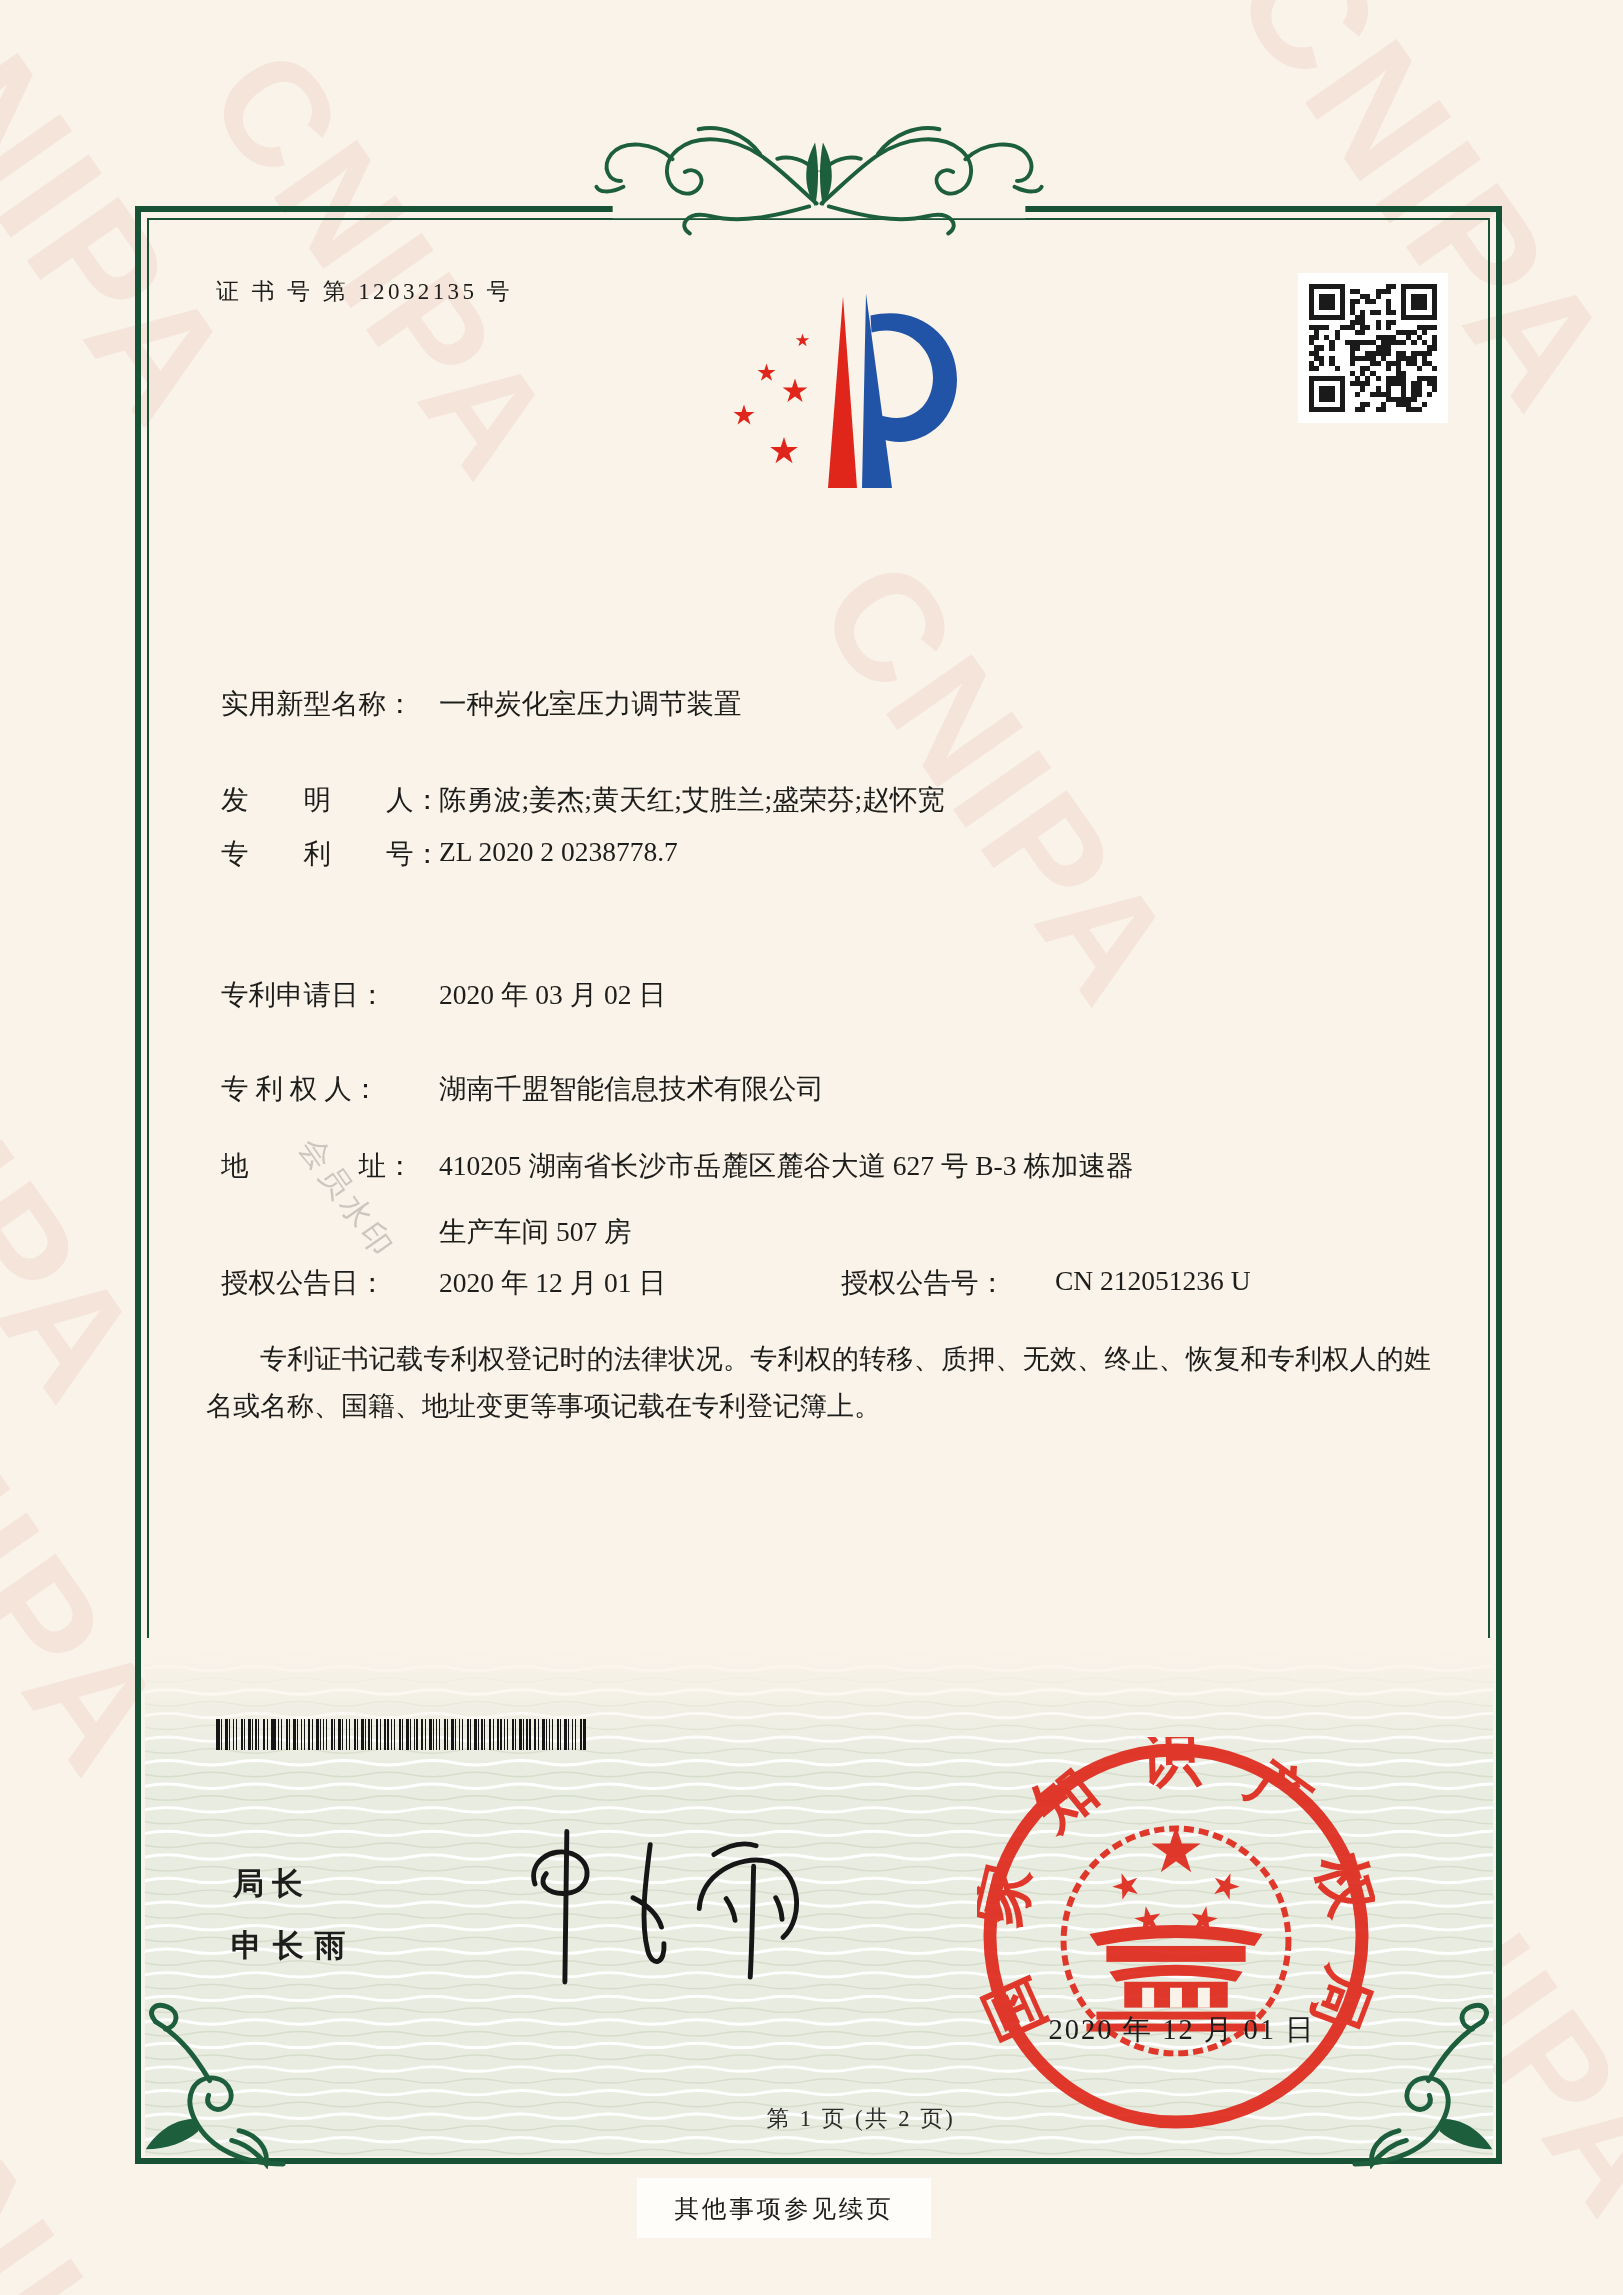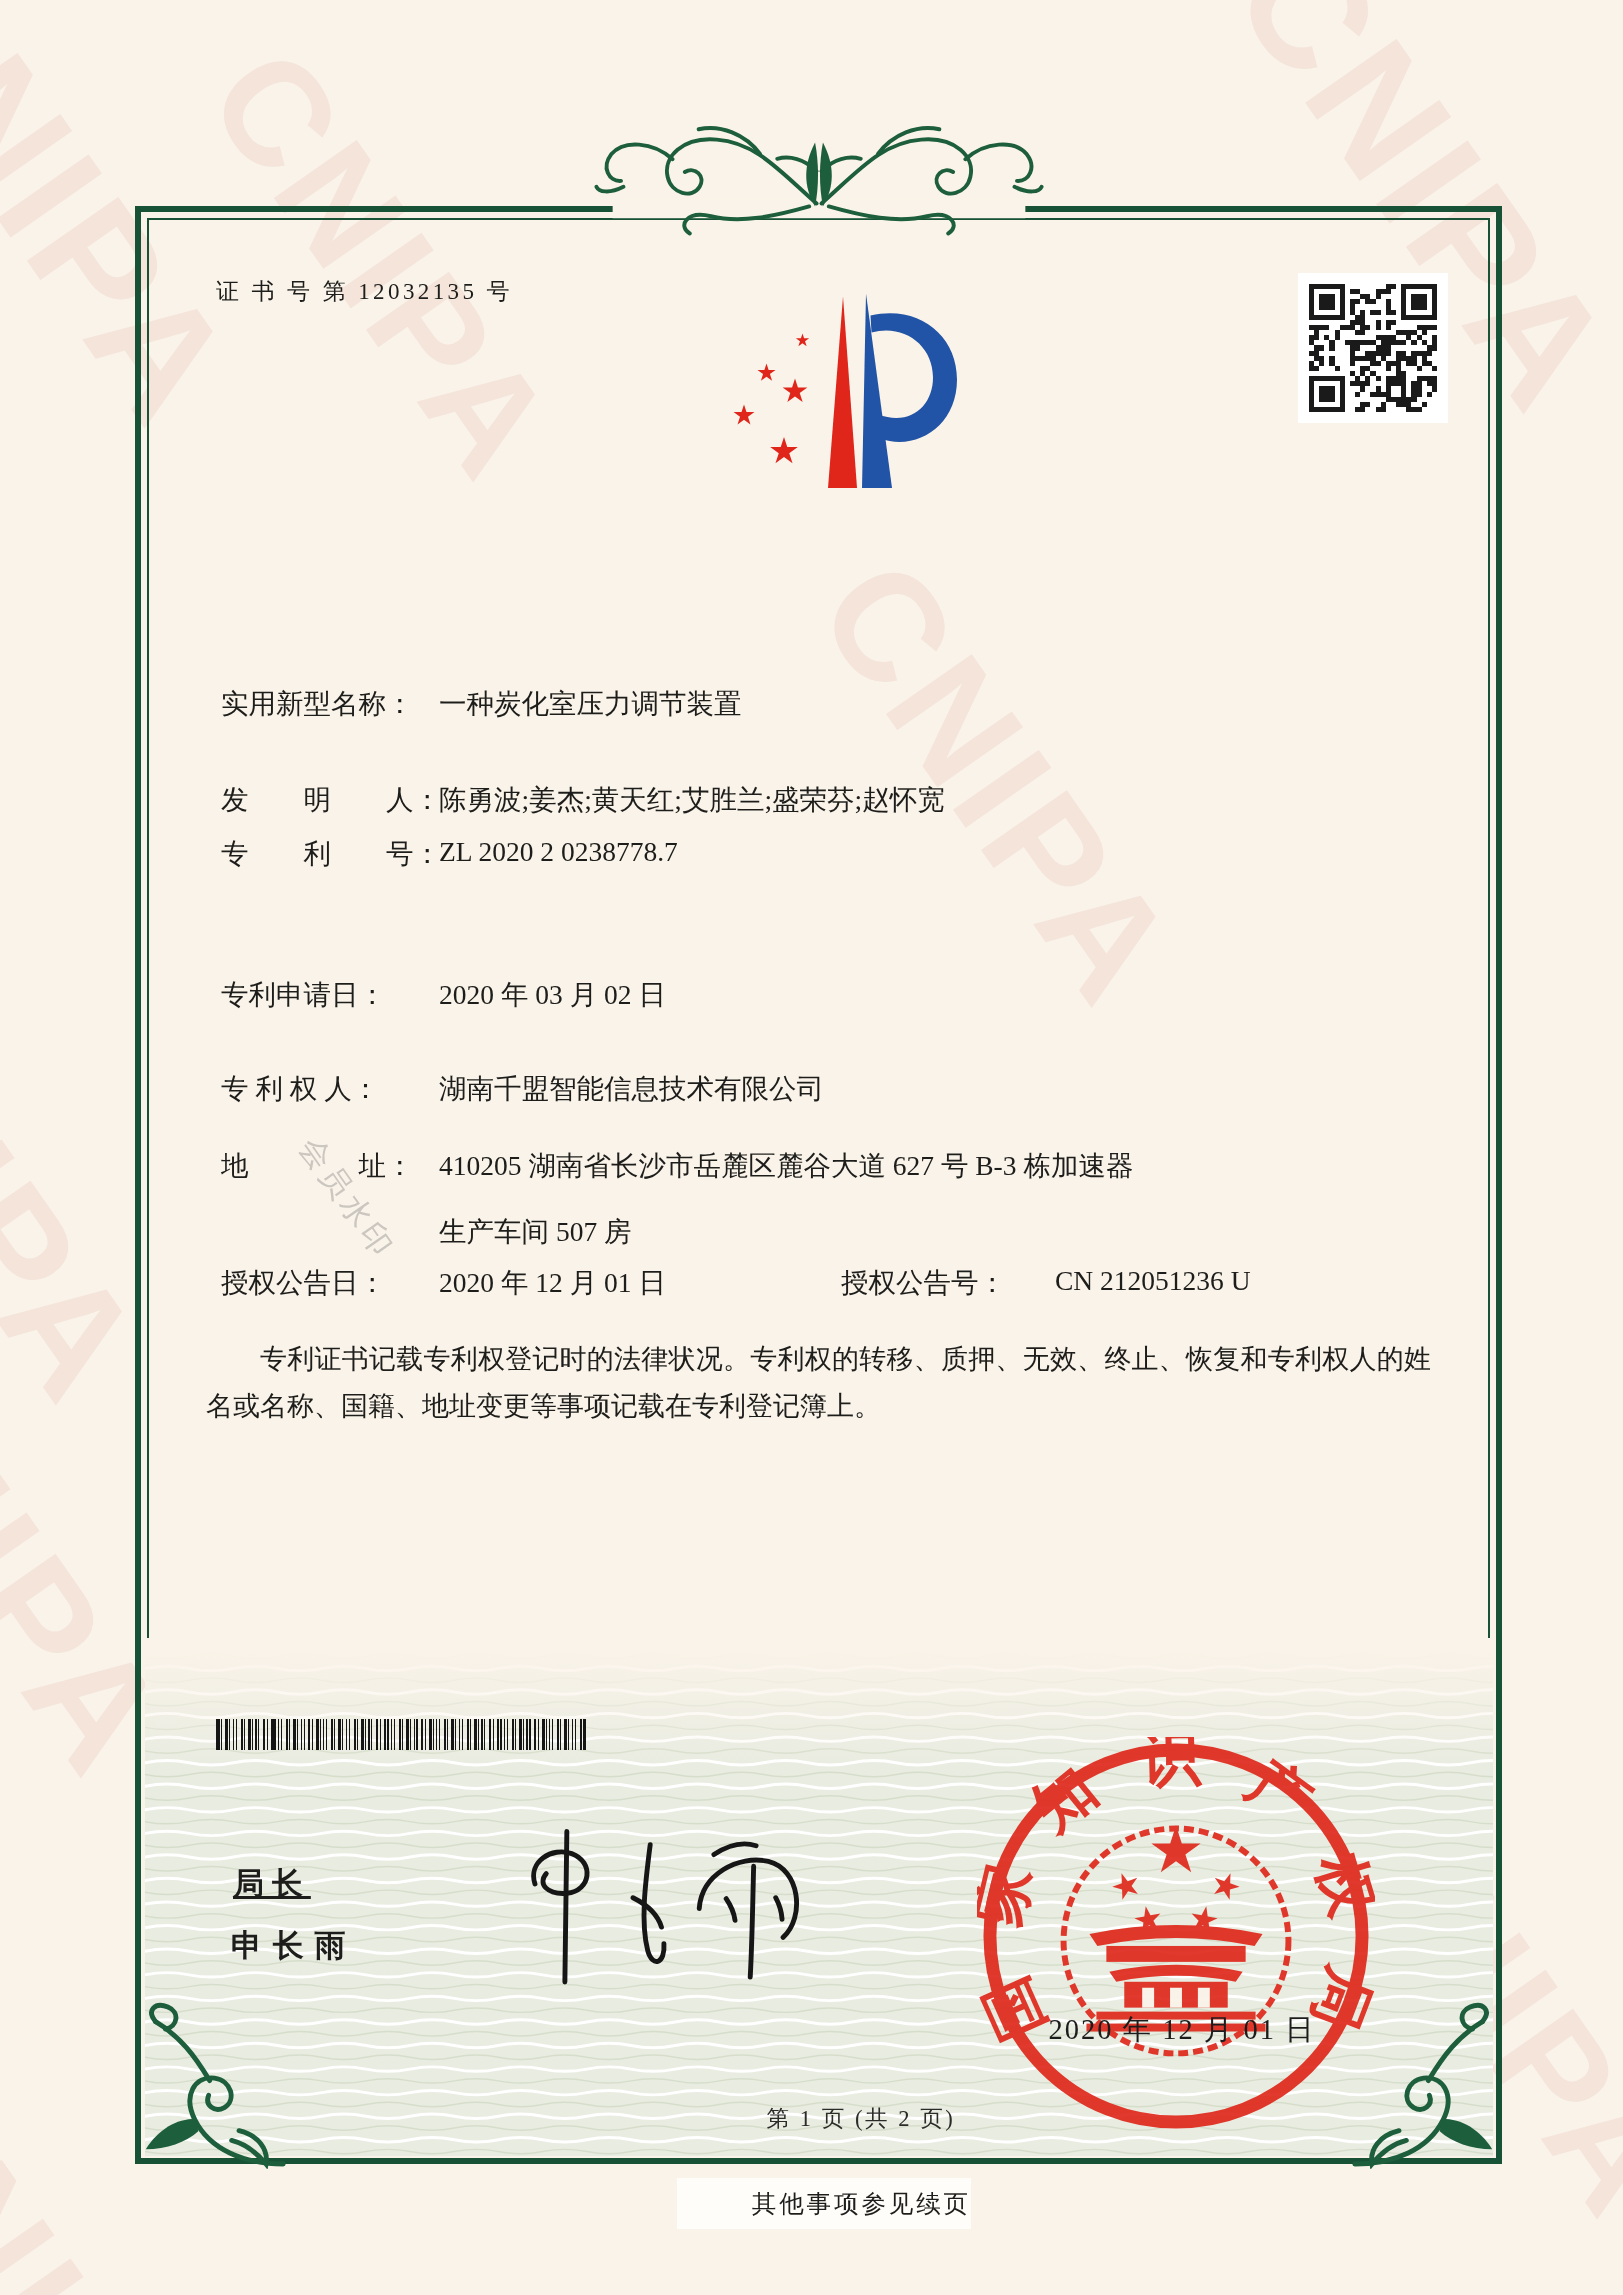--- a/index.html
+++ b/index.html
@@ -71,35 +71,35 @@
     position:absolute; left:216px; top:1719px; width:366px; height:31px; z-index:5;
     background:repeating-linear-gradient(90deg,
       #151515 0 2px, transparent 2px 3.4px,
       #151515 3.4px 4.4px, transparent 4.4px 7.4px,
       #151515 7.4px 10.3px, transparent 10.3px 11.3px,
       #151515 11.3px 12.3px, transparent 12.3px 14.7px,
       #151515 14.7px 16px, transparent 16px 17.7px,
       #151515 17.7px 18.7px, transparent 18.7px 22.6px);
     border-left:2px solid #151515; border-right:2px solid #151515;
   }
-  .signer-role{position:absolute; left:233px; top:1863px; font-size:31px; font-weight:700; letter-spacing:7.9px; z-index:5;text-decoration:underline;}
+  .signer-role{position:absolute; left:233px; top:1863px; font-size:31px; font-weight:700; letter-spacing:7.9px; z-index:5;}
   .signer-name{position:absolute; left:231px; top:1925px; font-size:31px; font-weight:700; letter-spacing:10.8px; z-index:5;}
   .signature{position:absolute; left:508px; top:1824px; width:304px; height:167px; z-index:5;}
   .seal{position:absolute; left:977px; top:1737px; width:398px; height:398px; z-index:6; opacity:.93;}
   .seal-date{
     position:absolute; left:1010px; top:2011px; width:344px; text-align:center;
     font-size:28.5px; letter-spacing:2px; color:#1c1c1c; z-index:7; white-space:nowrap;
   }
   .page-no{
     position:absolute; left:135px; top:2103px; width:1368px; text-align:center;
     font-size:22.6px; letter-spacing:2.5px; color:#2b2b29; z-index:5;padding-left:42px;
   }
   .cont-note-box{
-    position:absolute; left:637px; top:2178px; width:294px; height:51px;
-    background:#fffdfa; z-index:5; display:flex; align-items:center; justify-content:flex-end;margin-left:40px;
+    position:absolute; left:637px; top:2178px; width:294px; height:60px;
+    background:#fffdfa; z-index:5; display:flex; align-items:center; justify-content:center;
   }
   .cont-note-box span{font-size:24.5px; letter-spacing:2.9px;}
 </style>
 </head>
 <body>
 
 <div class="page">
 
   <div class="wm" style="left:-29.4px;top:-79px;font-size:162px;">CNIPA</div>
   <div class="wm" style="left:314px;top:19.6px;font-size:147px;">CNIPA</div>

